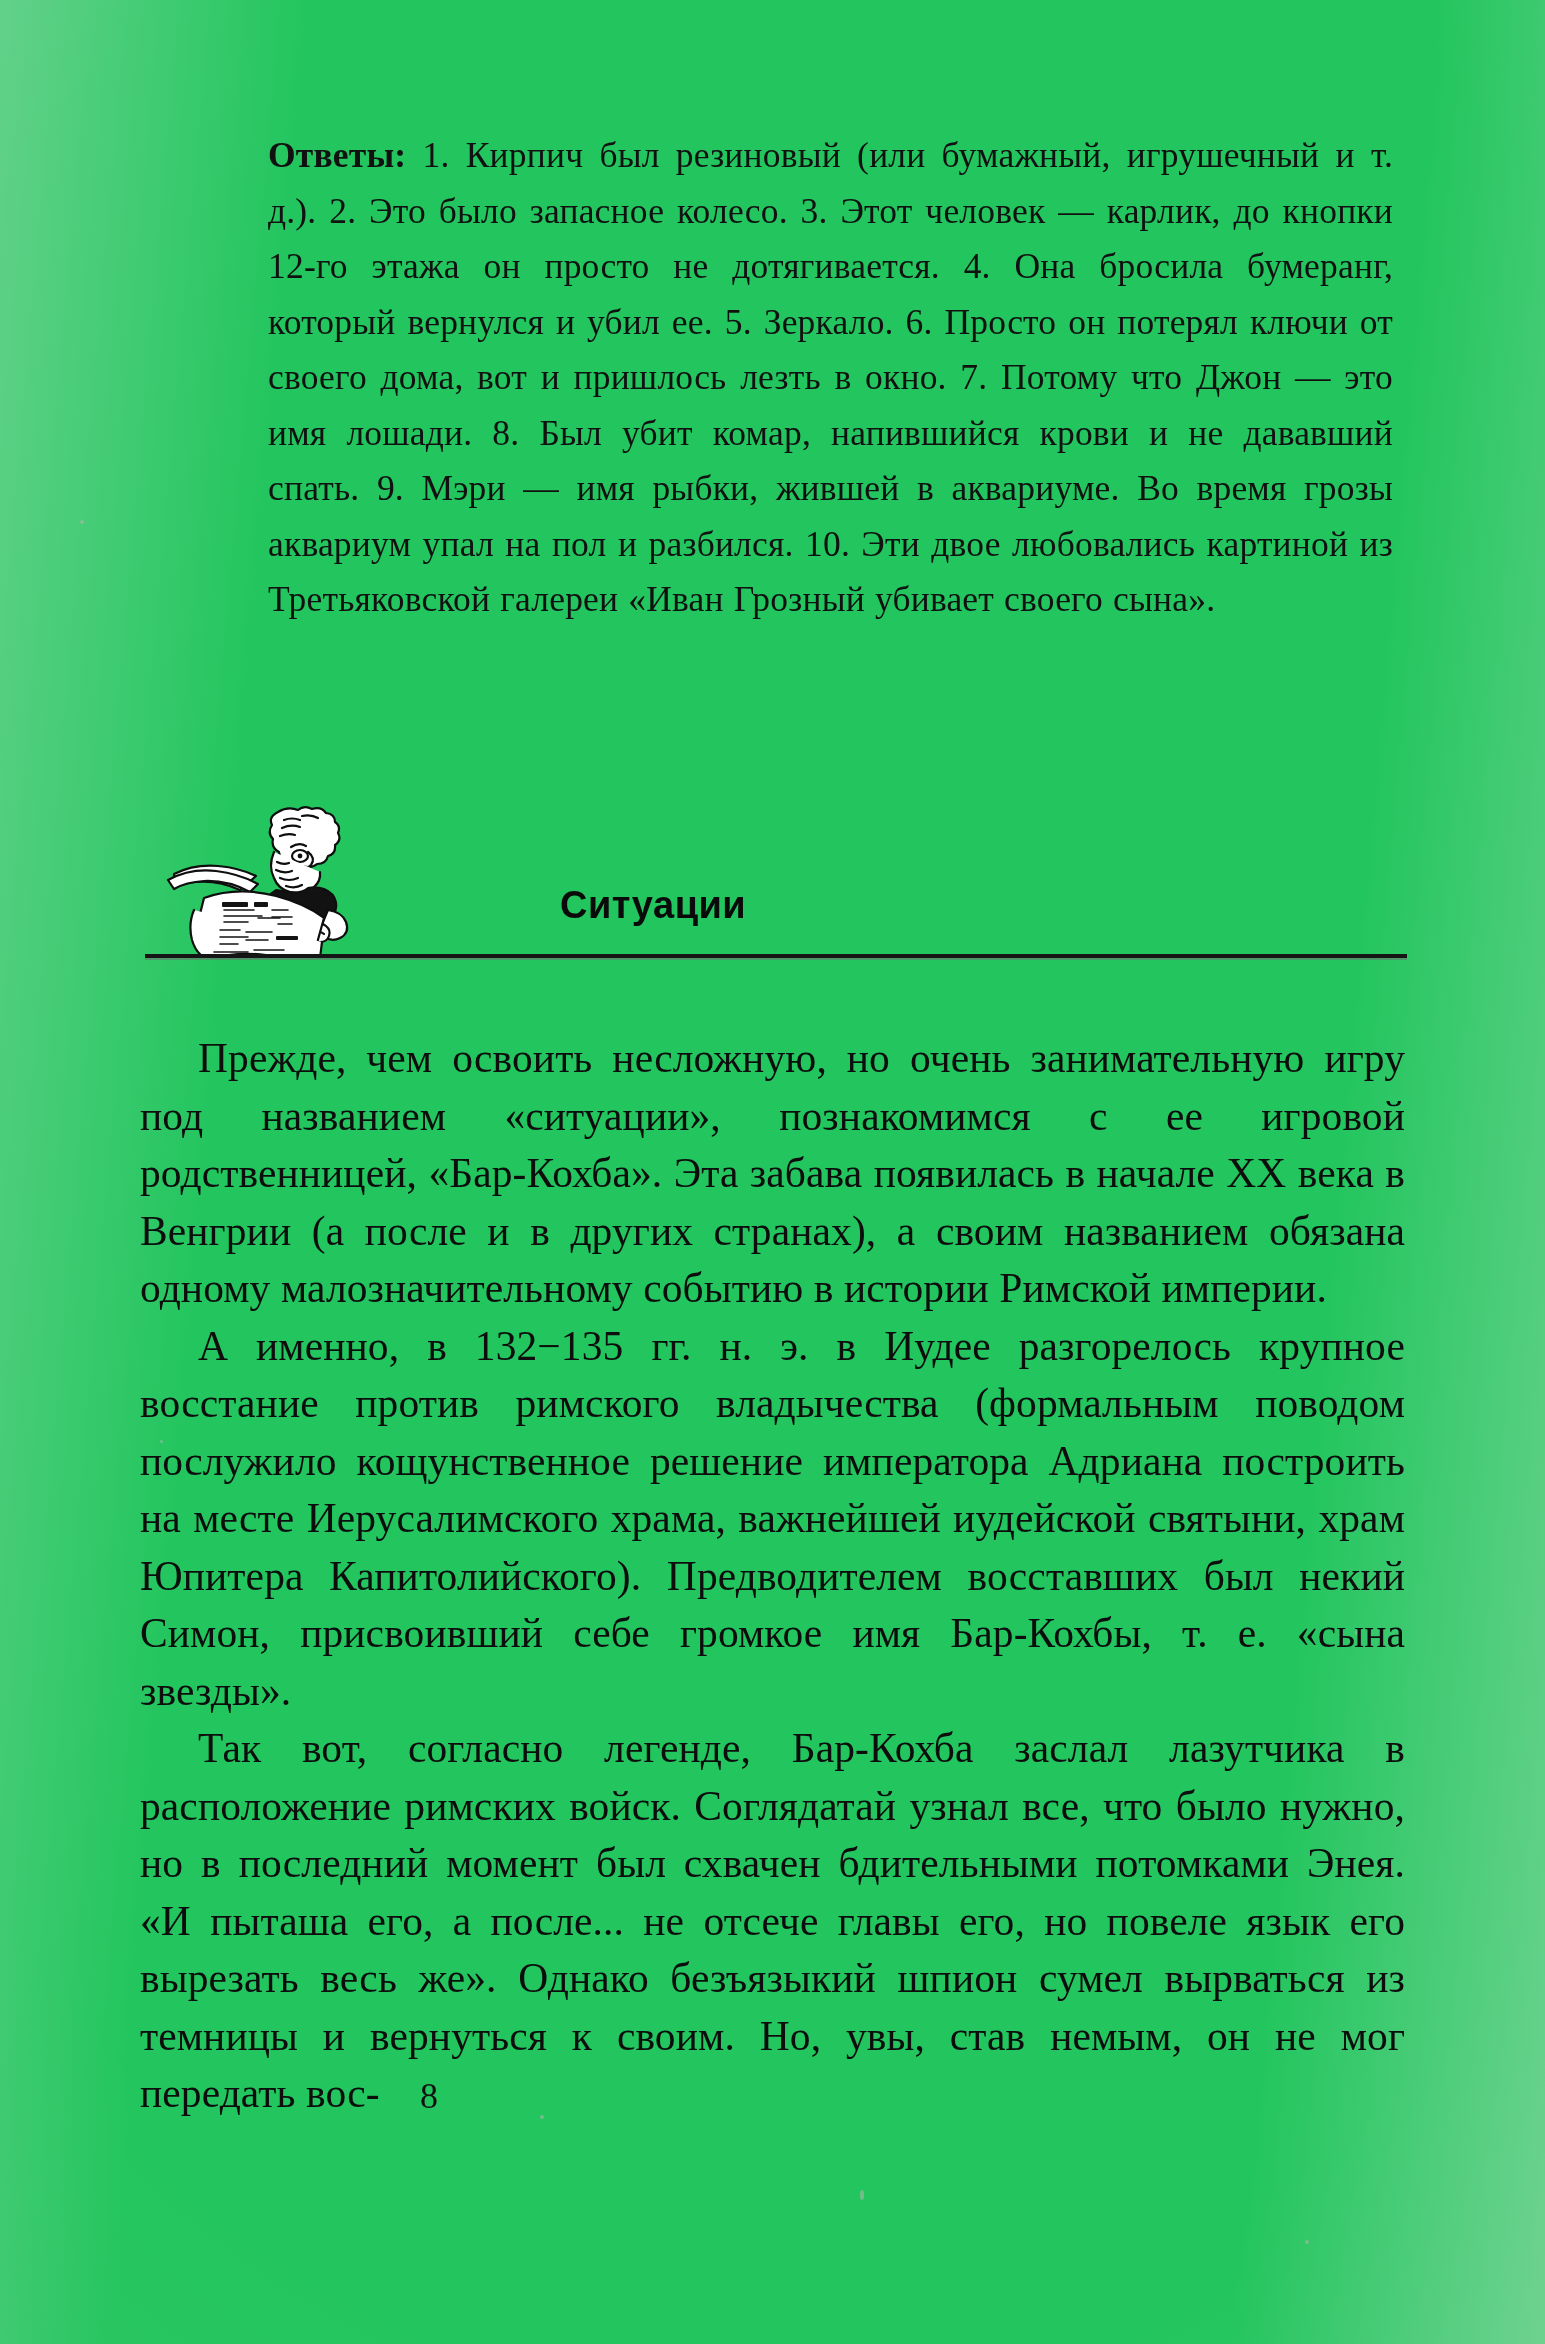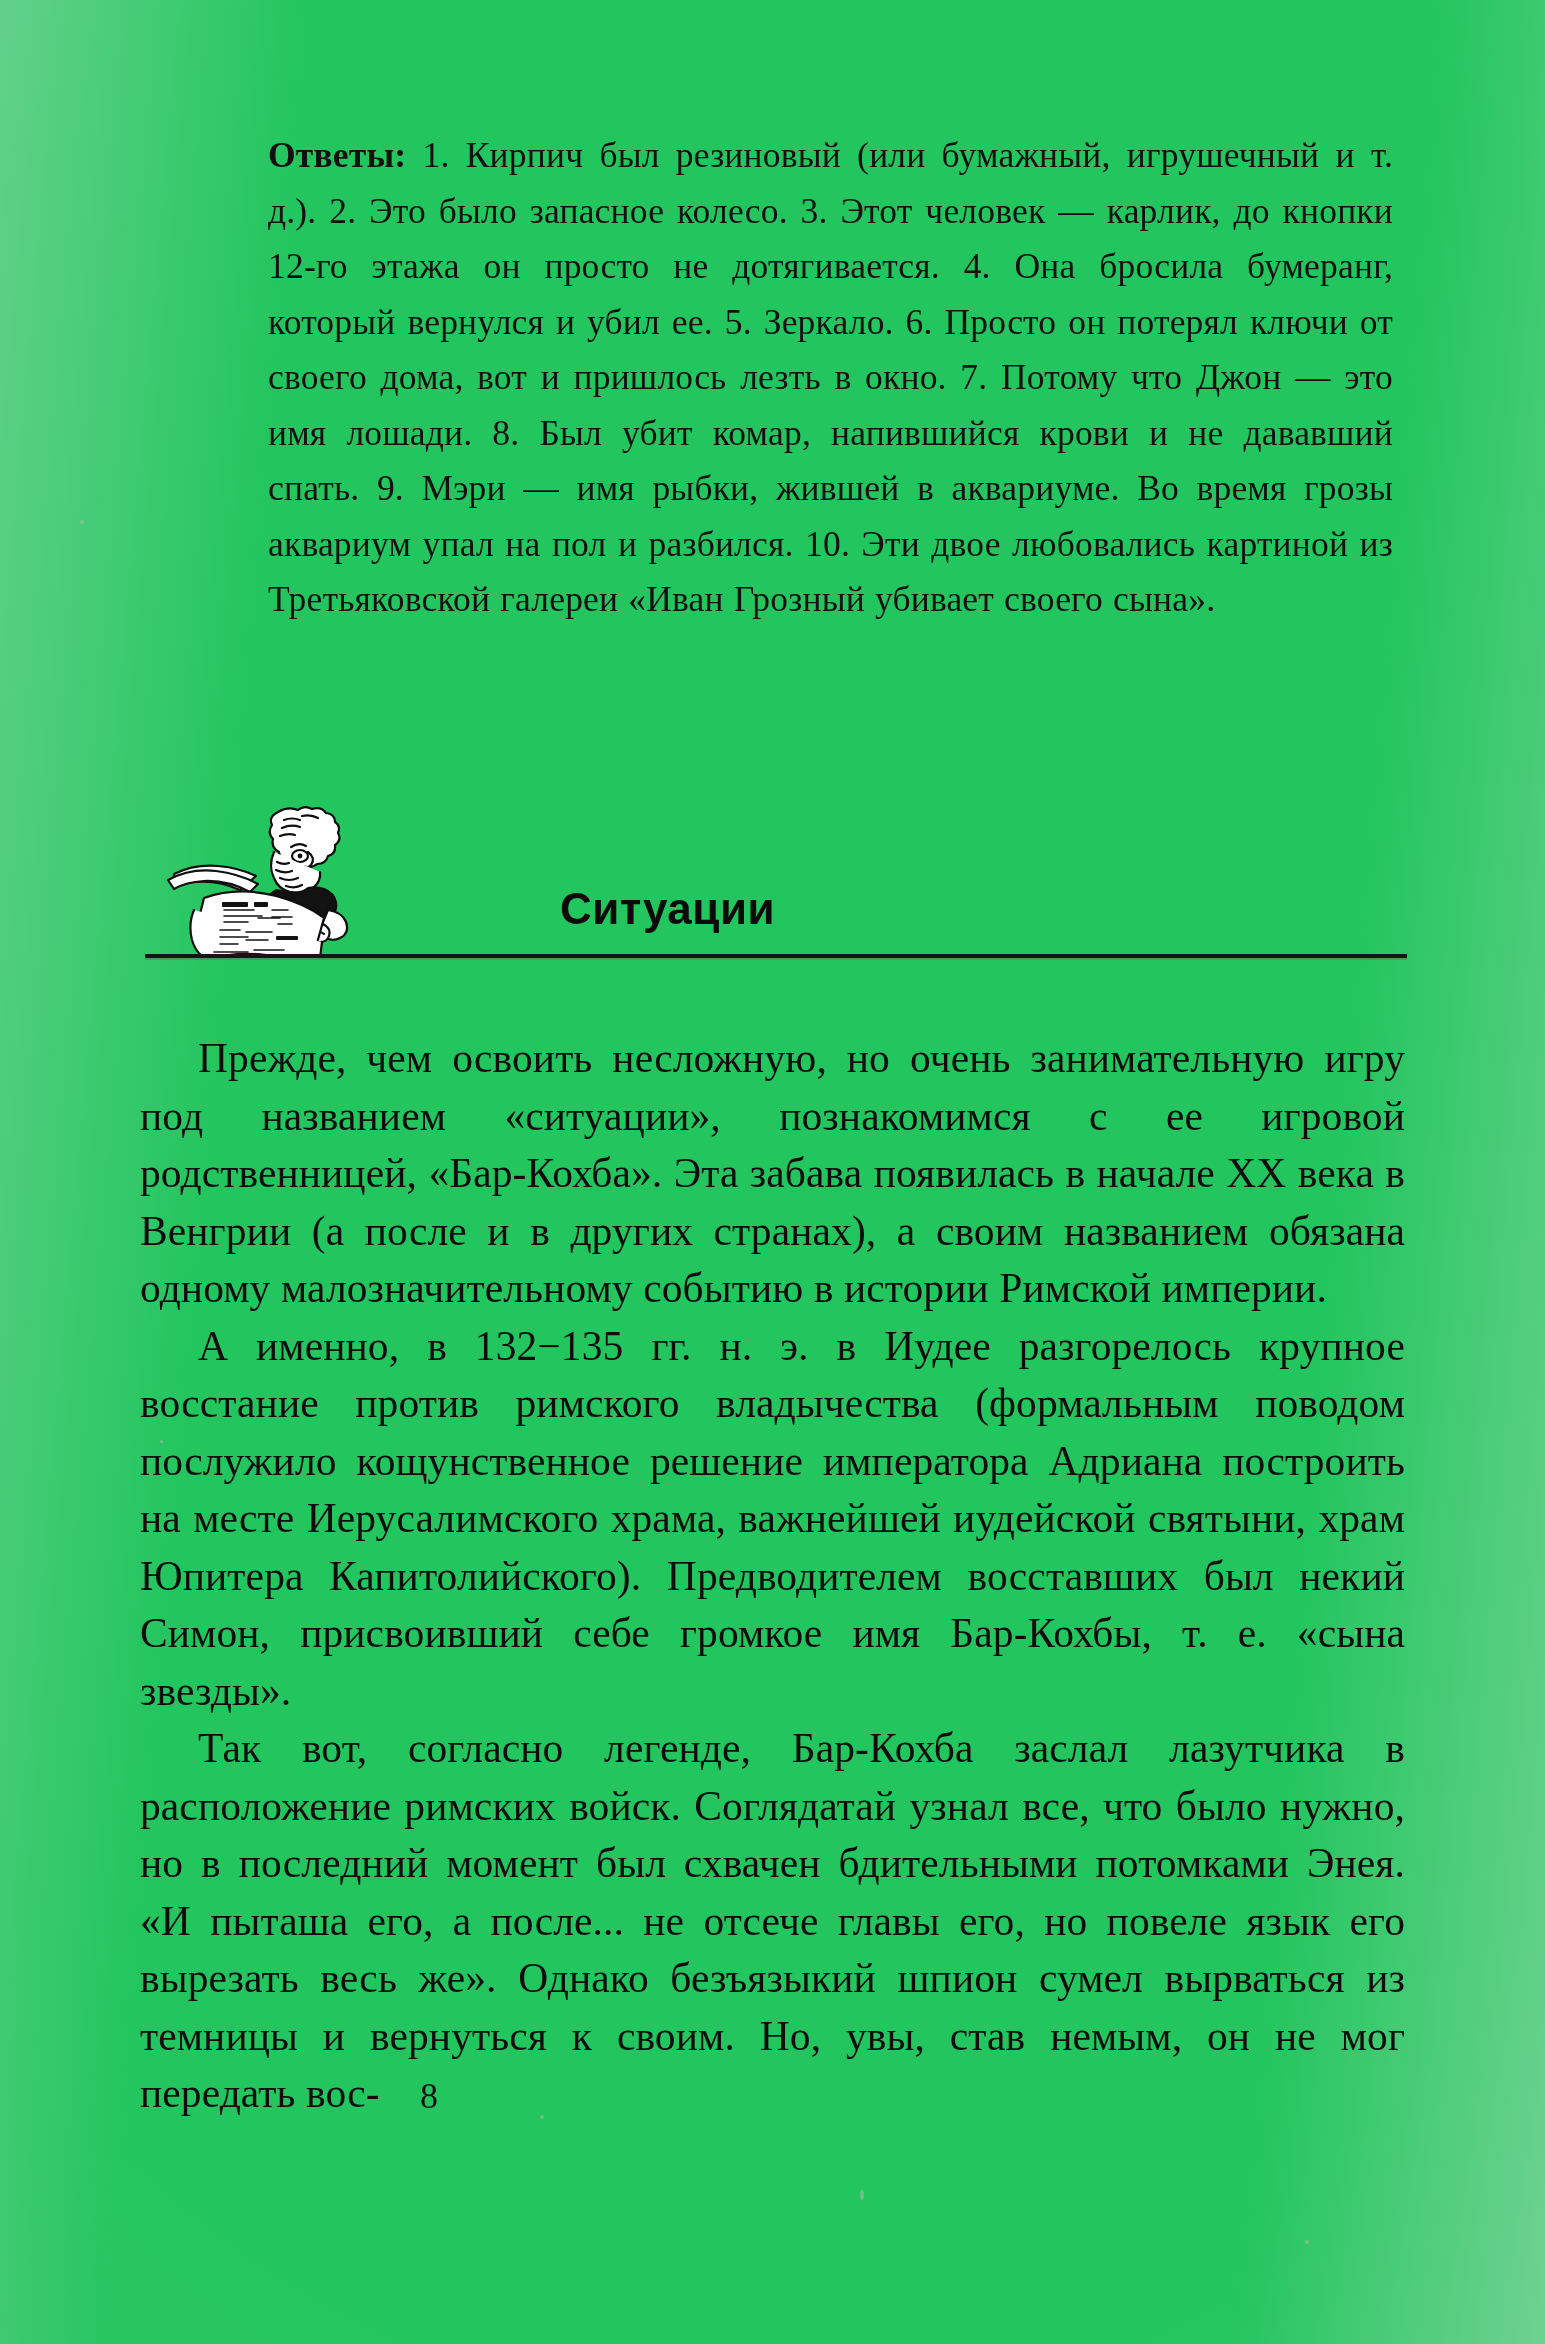--- a/index.html
+++ b/index.html
@@ -59,21 +59,21 @@
     top: 0px;
     width: 260px;
     height: 148px;
   }
   .head-title {
     position: absolute;
     left: 420px;
     top: 78px;
     font-family: "Liberation Sans", "DejaVu Sans", sans-serif;
     font-weight: 700;
-    font-size: 44px;
+    font-size: 38px;
     letter-spacing: 0.5px;
     color: #0a0a0a;
   }
   .head-rule {
     position: absolute;
     left: 5px;
     top: 148px;
     width: 1262px;
     height: 4px;
     background: #151515;

